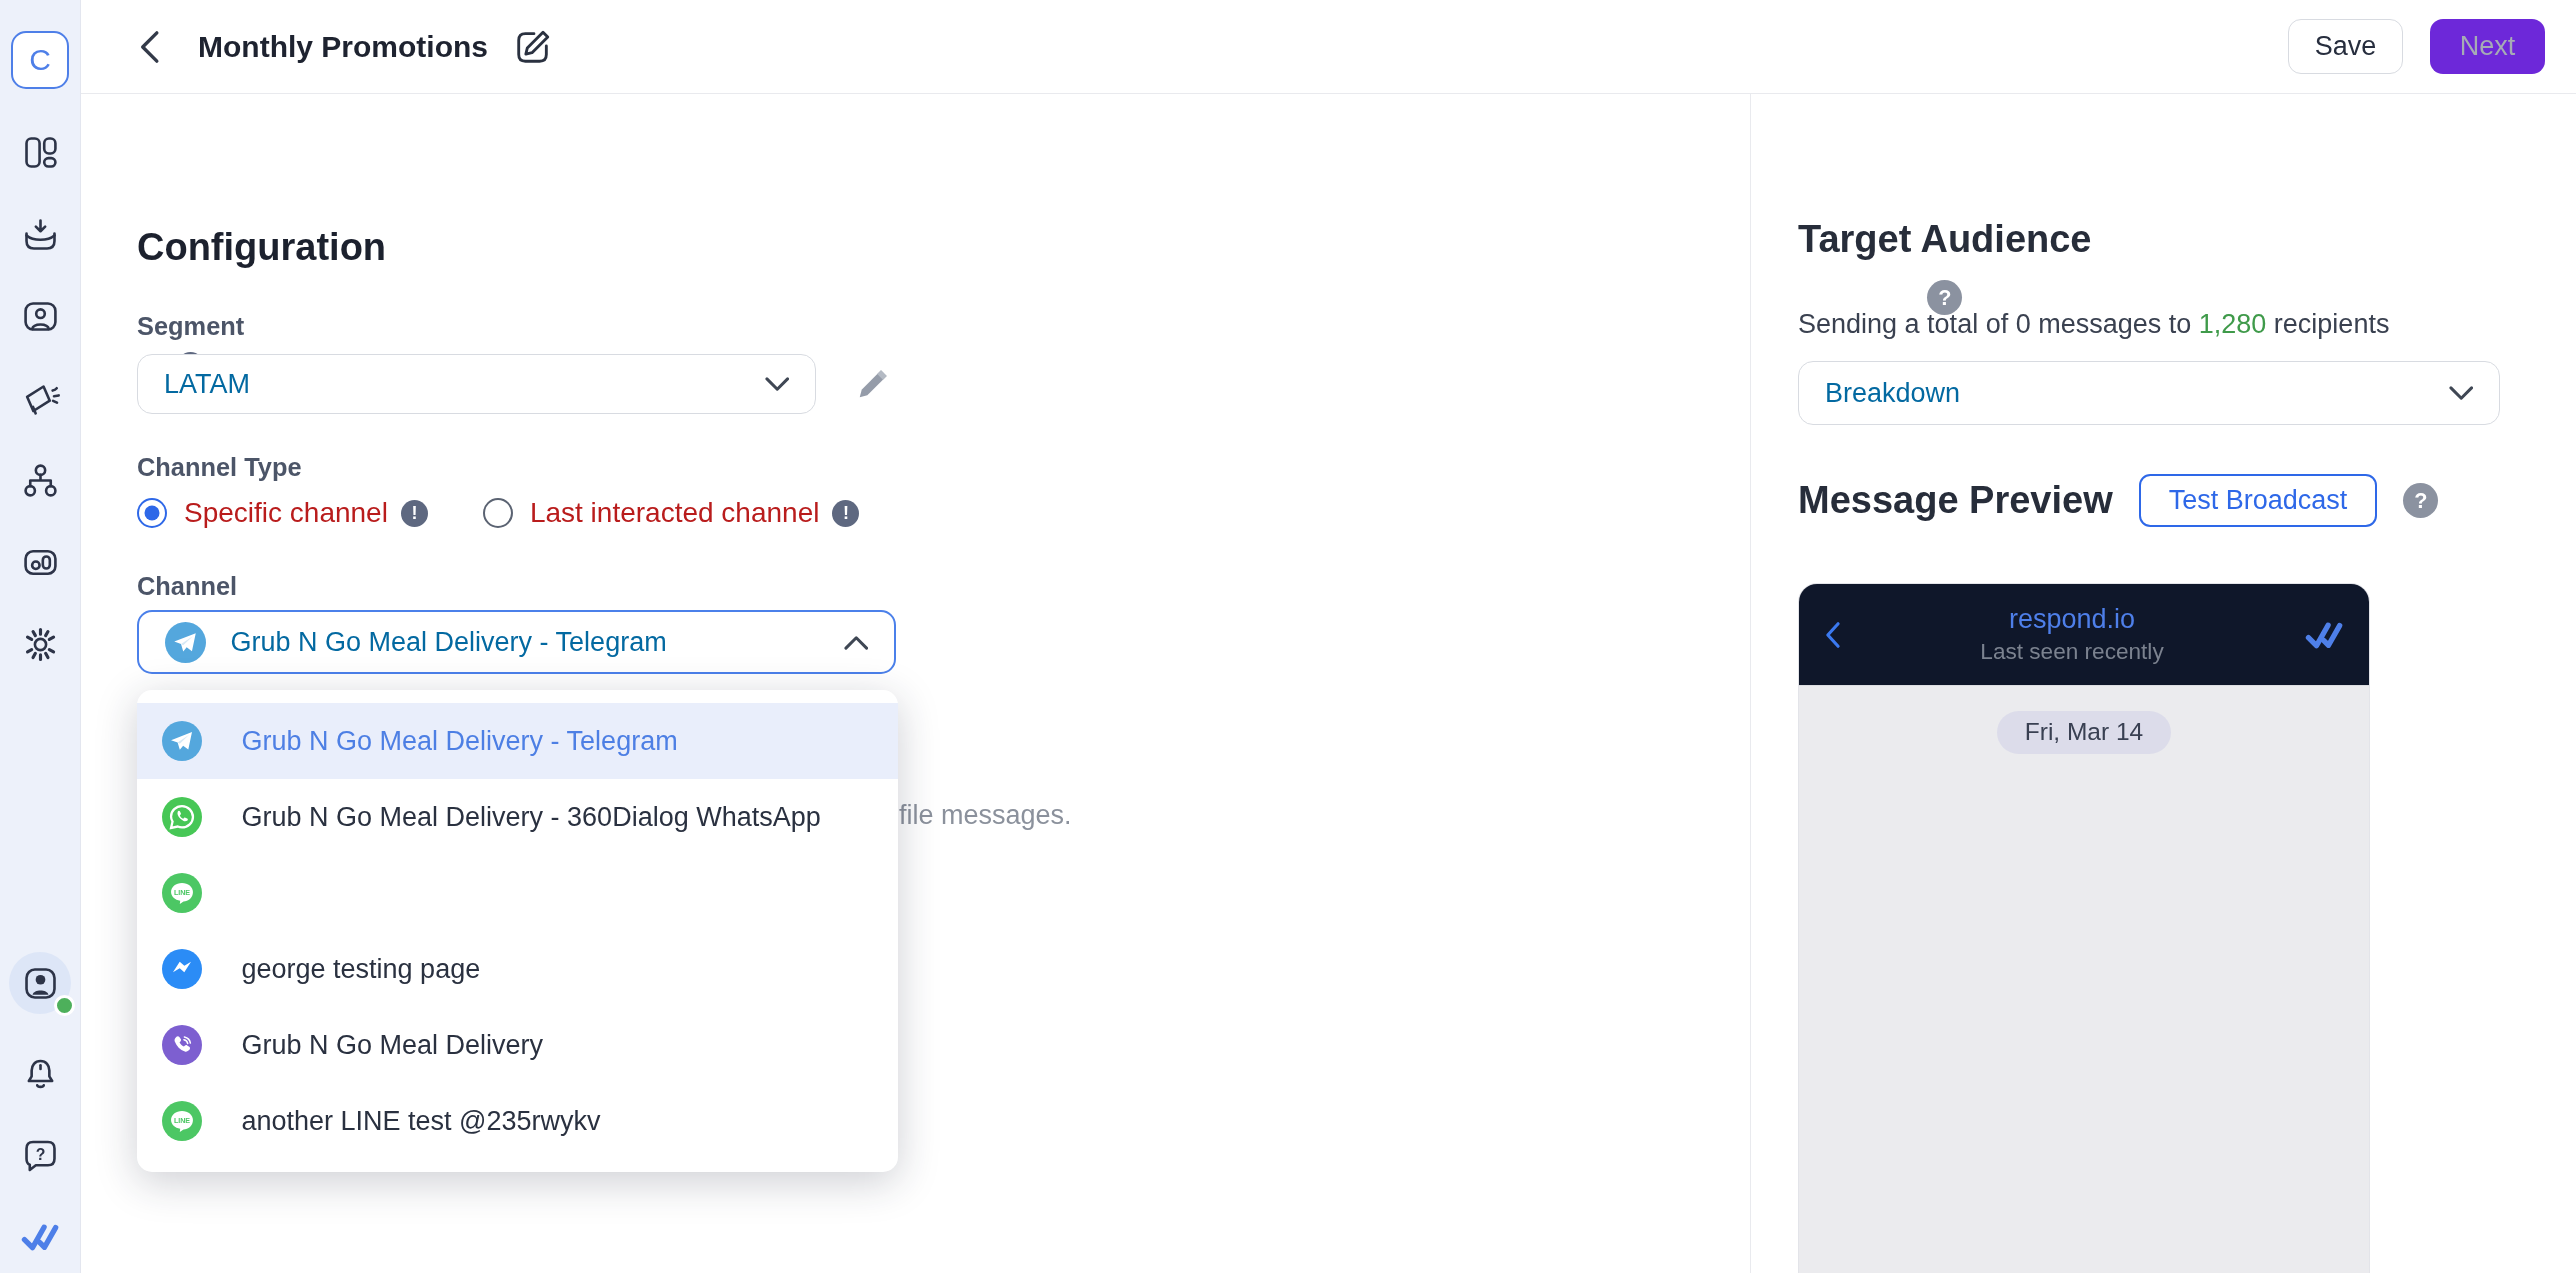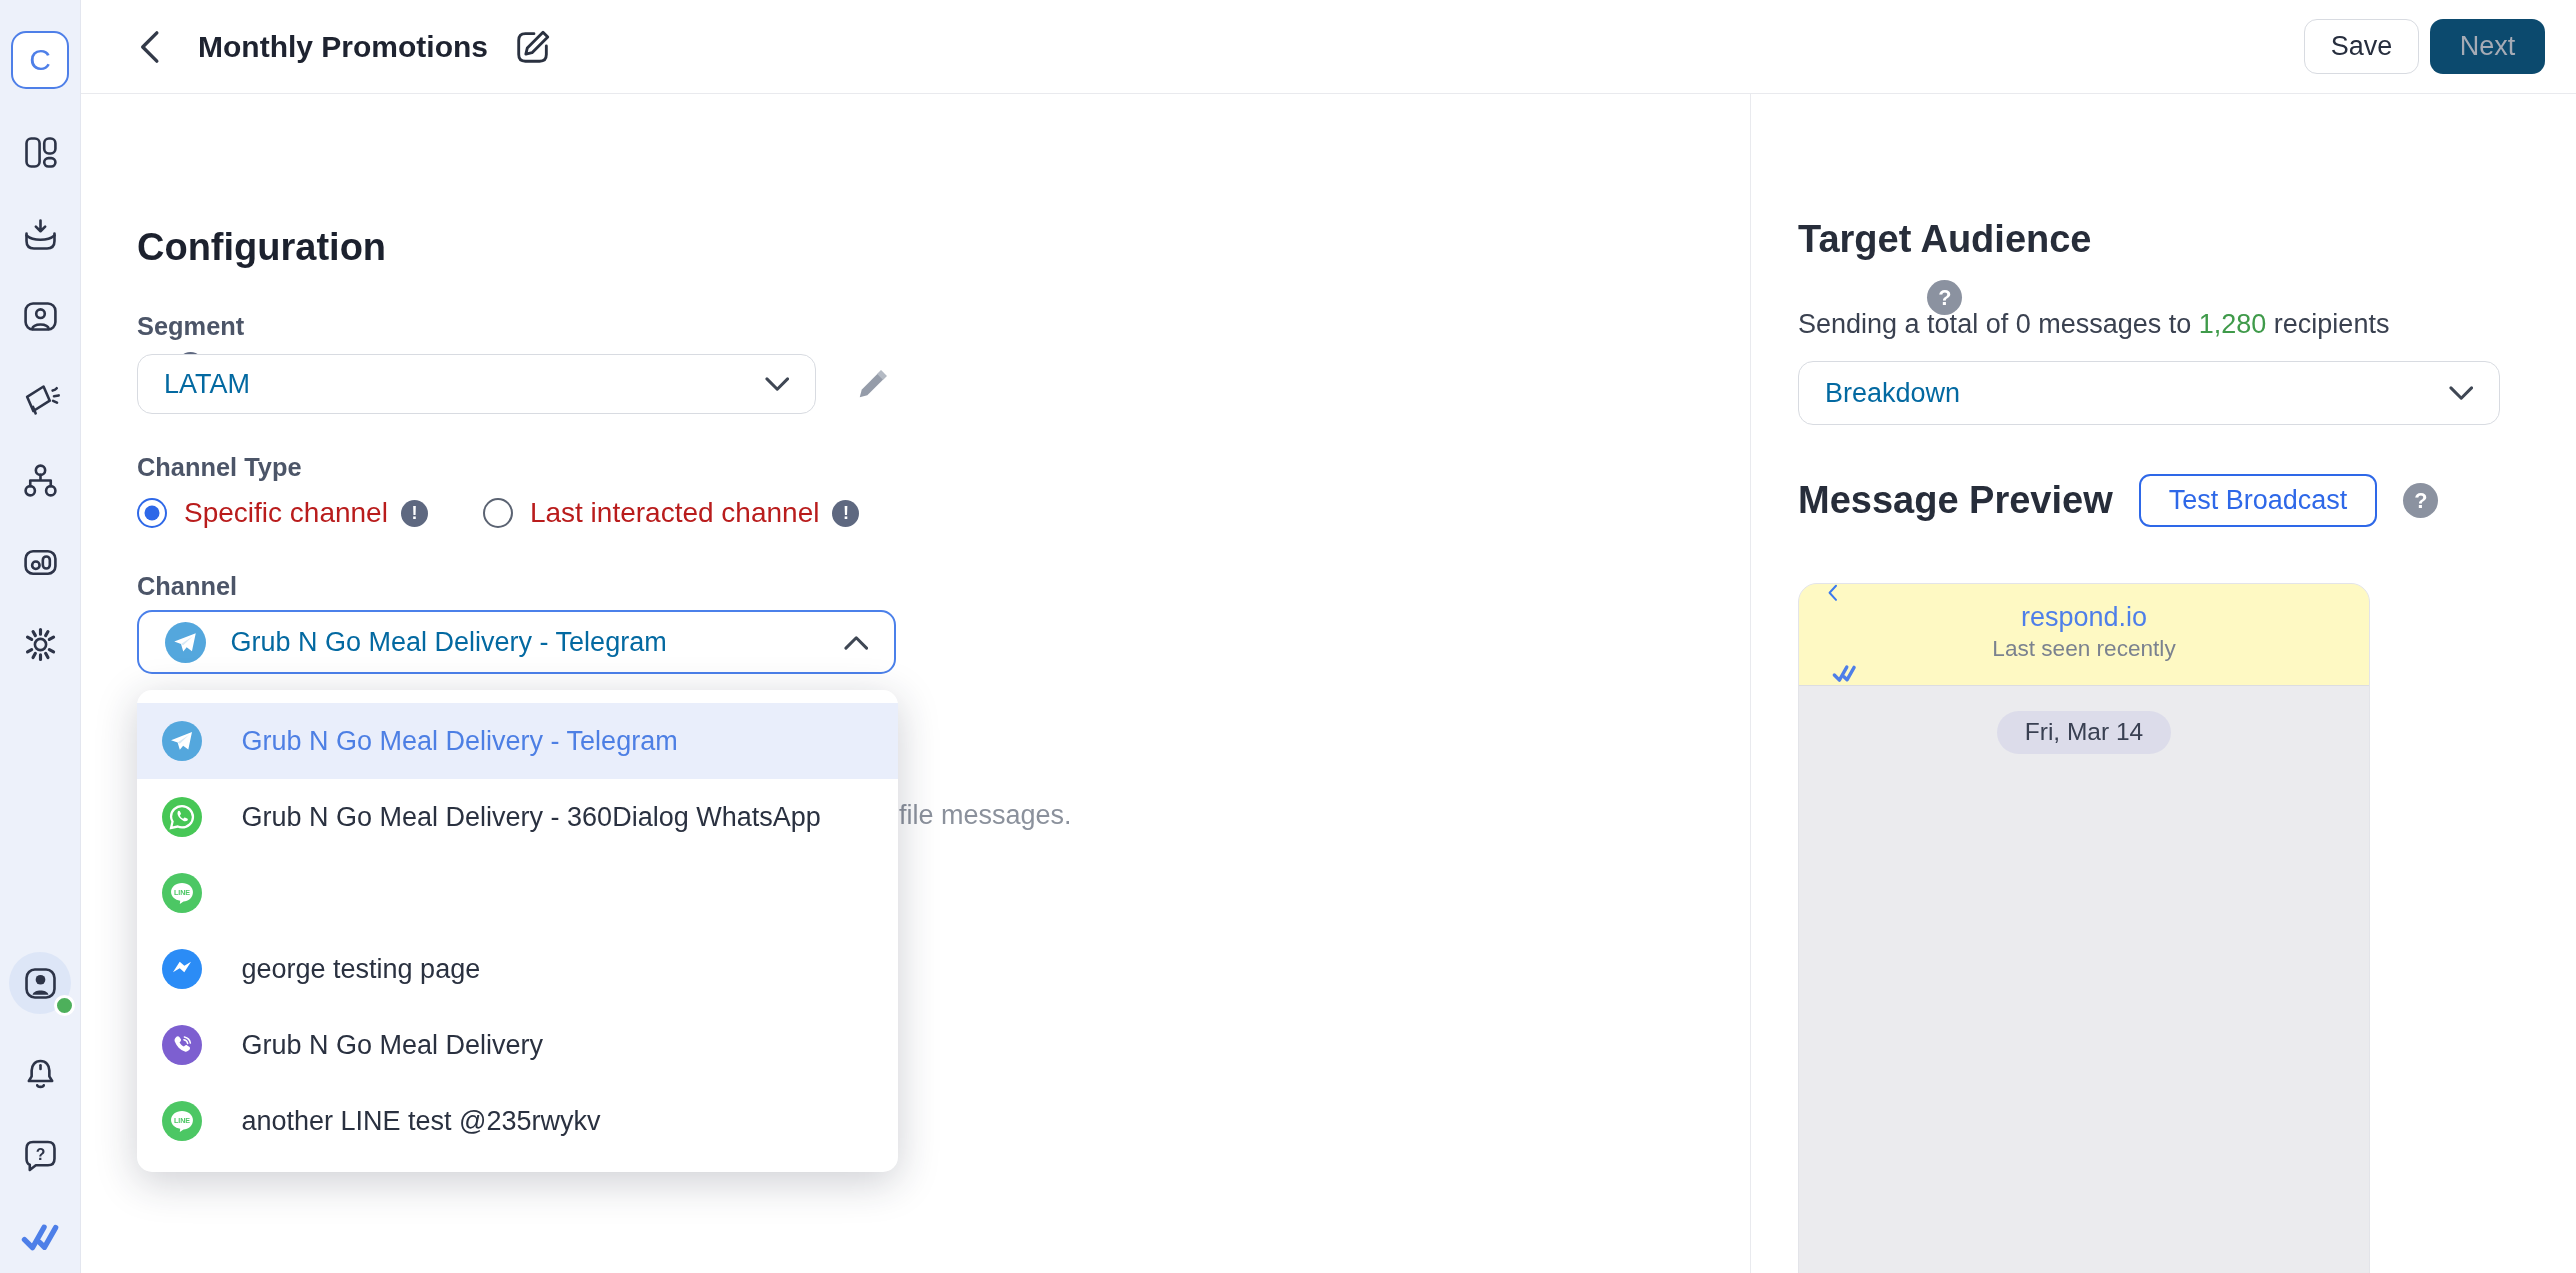--- a/index.html
+++ b/index.html
@@ -25,21 +25,21 @@
   
   .main-col { flex:1; display:flex; flex-direction:column; min-width:0; }
   .topbar { height:94px; border-bottom:1.9px solid #e9eaee; display:flex; align-items:center;
     padding:0 31px 0 49px; background:#fff; }
   .back-btn { width:38px; height:38px; display:flex; align-items:center; justify-content:center; cursor:pointer; }
   .page-title { margin-left:30px; font-size:30px; font-weight:600; color:#1e2330; }
   .edit-title-btn { margin-left:24.5px; width:41px; height:41px; display:flex; align-items:center; justify-content:center; cursor:pointer; }
   .topbar-spacer { flex:1; }
   .btn { height:55px; border-radius:13px; font-size:27px; display:flex; align-items:center; justify-content:center; cursor:pointer; }
   .btn-save { width:115px; background:#fff; border:1.9px solid #d8dbe1; color:#272e3e; font-weight:500; }
-  .btn-next { width:115px; margin-left:11px; background:#0c4a6e; border:none; color:#a6abb5; font-weight:500; }
+  .btn-next { width:115px; margin-left:27px; background:#6d28d9; border:none; color:#a6abb5; font-weight:500; }
 
   
   .content { flex:1; display:flex; min-height:0; }
   .main-panel { width:1669px; flex:0 0 1669px; position:relative; background:#fff; }
   .right-panel { flex:1; border-left:1.9px solid #e9eaee; position:relative; background:#fff; }
 
   
   .cfg-title { position:absolute; left:56px; top:132px; font-size:38px; font-weight:700; color:#1c212e; }
   .field-label { font-size:25.4px; font-weight:600; color:#4c5568; display:flex; align-items:center; gap:11.3px;flex-direction:column; }
   .lab-segment { position:absolute; left:56px; top:218px; }
@@ -83,22 +83,22 @@
   .sending-line { position:absolute; left:47px; top:215px; font-size:27px; color:#3a4150; }
   .sending-line .green { color:#3f9a4a; }
   .breakdown-select { position:absolute; left:47px; top:267px; width:702px; height:64px; }
   .mp-row { position:absolute; left:47px; top:380px; display:flex; align-items:center; gap:26px; }
   .btn-test { height:53px; padding:0 28px; border:2.8px solid #2e68e8; border-radius:11.3px; color:#2e68e8;
     background:#fff; font-size:27px; font-weight:500; display:flex; align-items:center; cursor:pointer; }
 
   
   .phone-card { position:absolute; left:47px; top:489px; width:572px; height:847px;
     border:1.9px solid #e3e4e9; border-radius:19px; overflow:hidden; background:#ebebee; }
-  .ph-header { height:102px; background:#fef9c3; border-bottom:1.9px solid #dcdde1;
-    display:flex; padding:0 24.5px;flex-direction:column; }
+  .ph-header { height:102px; background:#0f172a; border-bottom:1.9px solid #dcdde1;
+    display:flex; align-items:center; padding:0 24.5px; }
   .ph-center { flex:1; text-align:center; }
   .ph-name { font-size:27px; font-weight:500; color:#4e7fe9; }
   .ph-status { font-size:22.6px; color:#7b828f; margin-top:3.8px; }
   .ph-body { position:relative; height:calc(100% - 102px);
     background:linear-gradient(#ebebee 88%, #e3e3e6 100%); display:flex; justify-content:center; }
   .date-chip { margin-top:24.5px; height:43px; padding:0 28px; background:#dcdcea; border-radius:24.5px;
     font-size:24.5px; color:#394052; display:flex; align-items:center; }
 </style>
 </head>
 <body>

